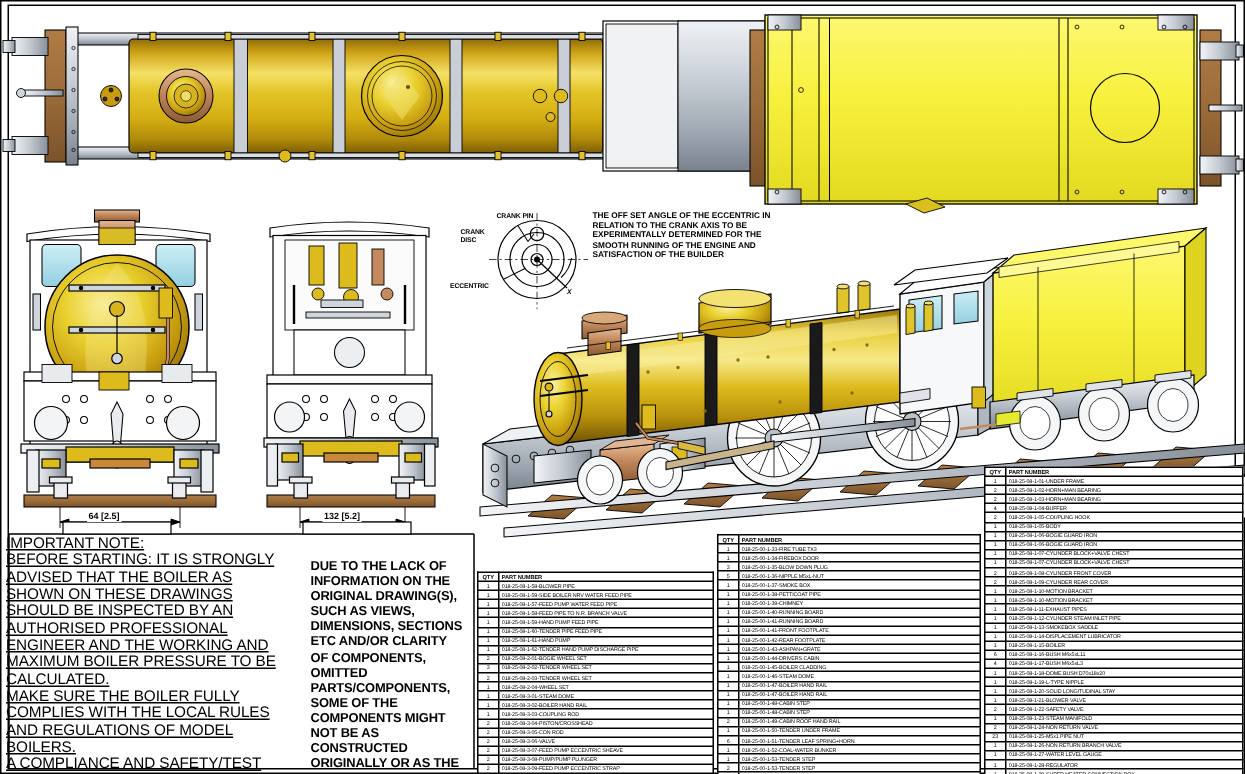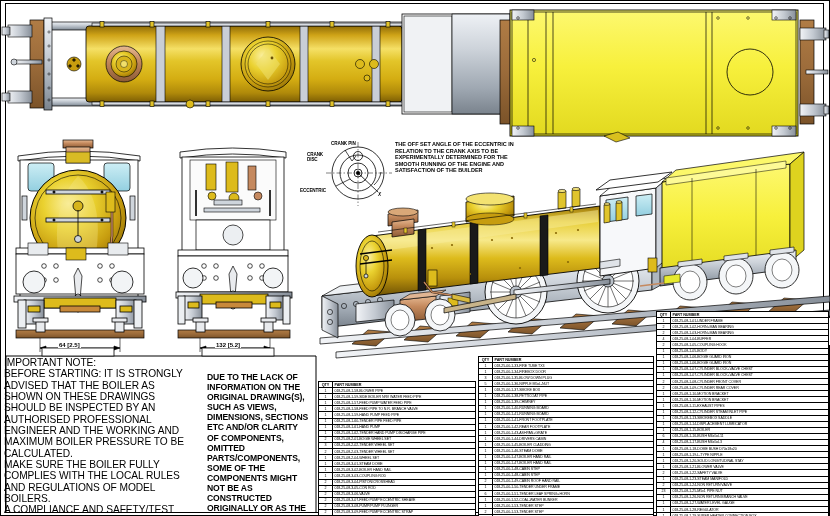--- a/index.html
+++ b/index.html
@@ -4,21 +4,21 @@
 <style>
   html,body{margin:0;padding:0;background:#ffffff;}
   body{width:830px;height:516px;position:relative;overflow:hidden;
        font-family:"Liberation Sans",sans-serif;color:#000;}
   .stage{position:absolute;inset:0;width:830px;height:516px;}
   svg{display:block;}
 
   
   .note{position:absolute;white-space:pre-line;font-family:"Liberation Sans",sans-serif;}
   #note-left{left:4px;top:357px;width:205px;font-size:10.2px;line-height:11.35px;
-             letter-spacing:-0.05px;font-weight:400;}
+             letter-spacing:-0.05px;font-weight:400;text-decoration:underline;}
   #note-right{left:207px;top:372px;width:118px;font-size:8.6px;line-height:10.1px;
               font-weight:700;letter-spacing:-0.1px;}
   #note-eccentric{left:395px;top:141px;width:170px;font-size:5.5px;line-height:6.6px;
               font-weight:700;letter-spacing:0px;}
 
   
   .dim{position:absolute;font-size:6px;font-weight:700;background:#fff;padding:0 1px;}
 
   
   .ptable{position:absolute;border-collapse:collapse;background:#fff;

